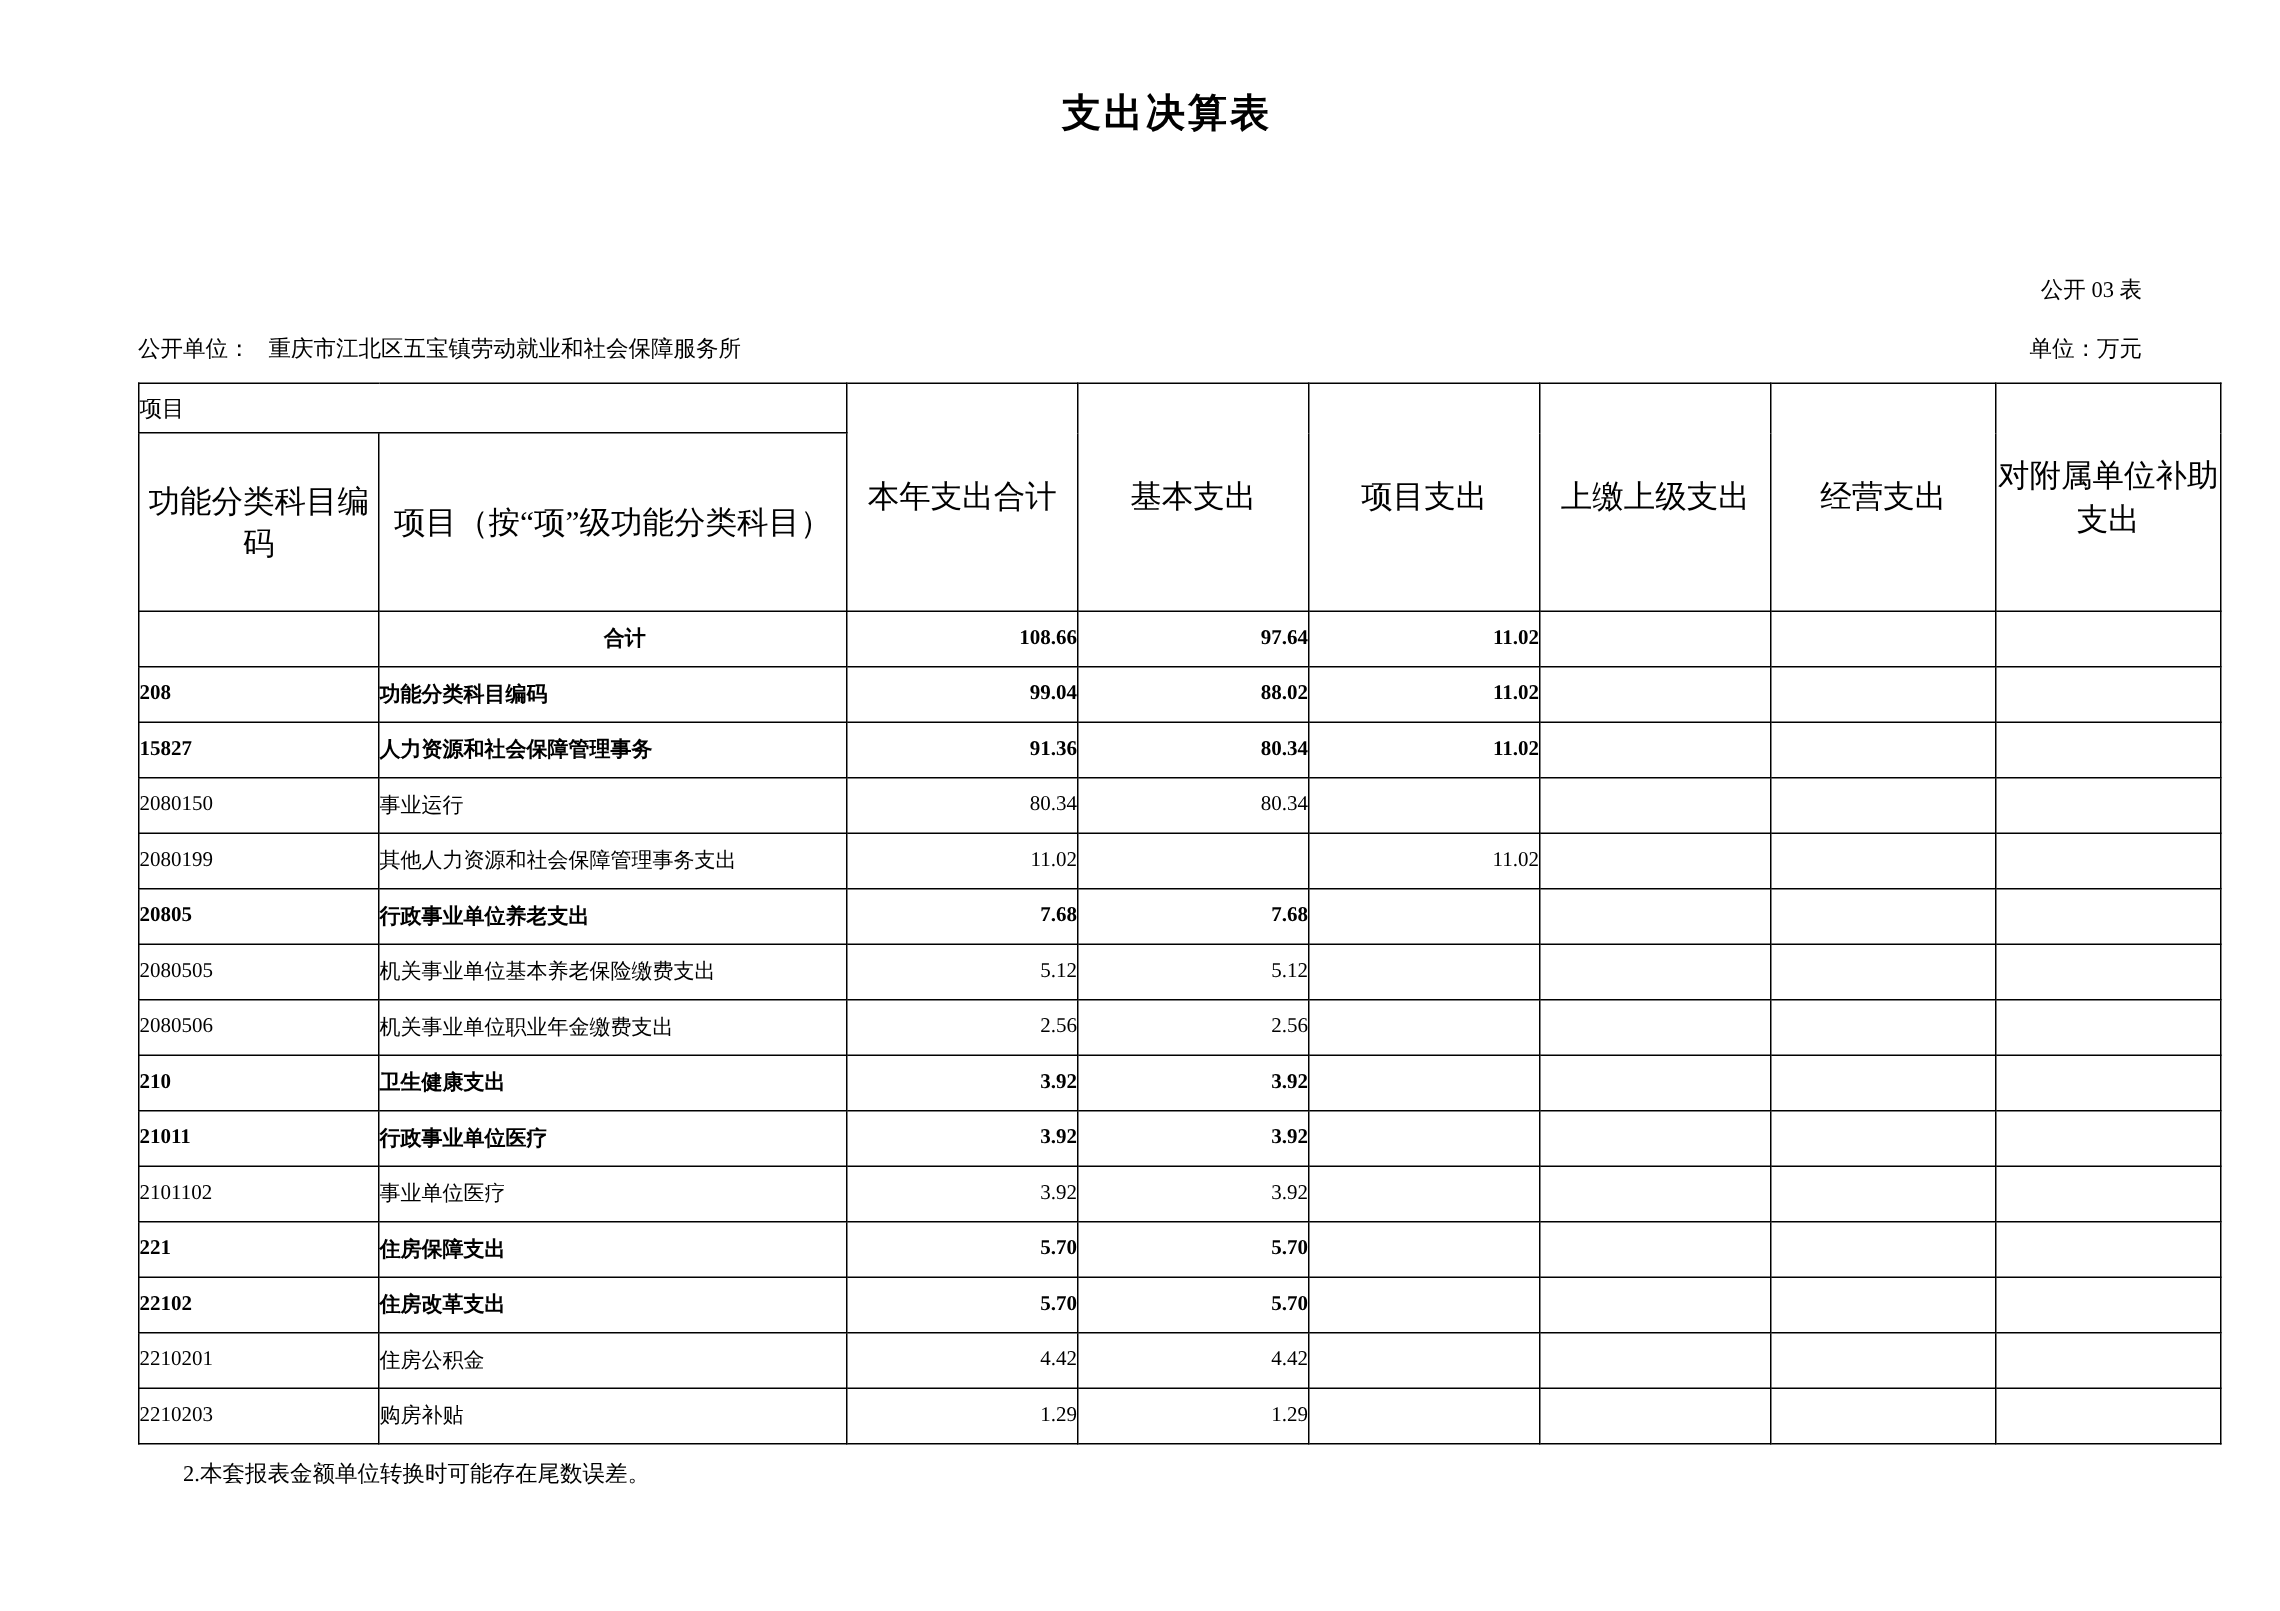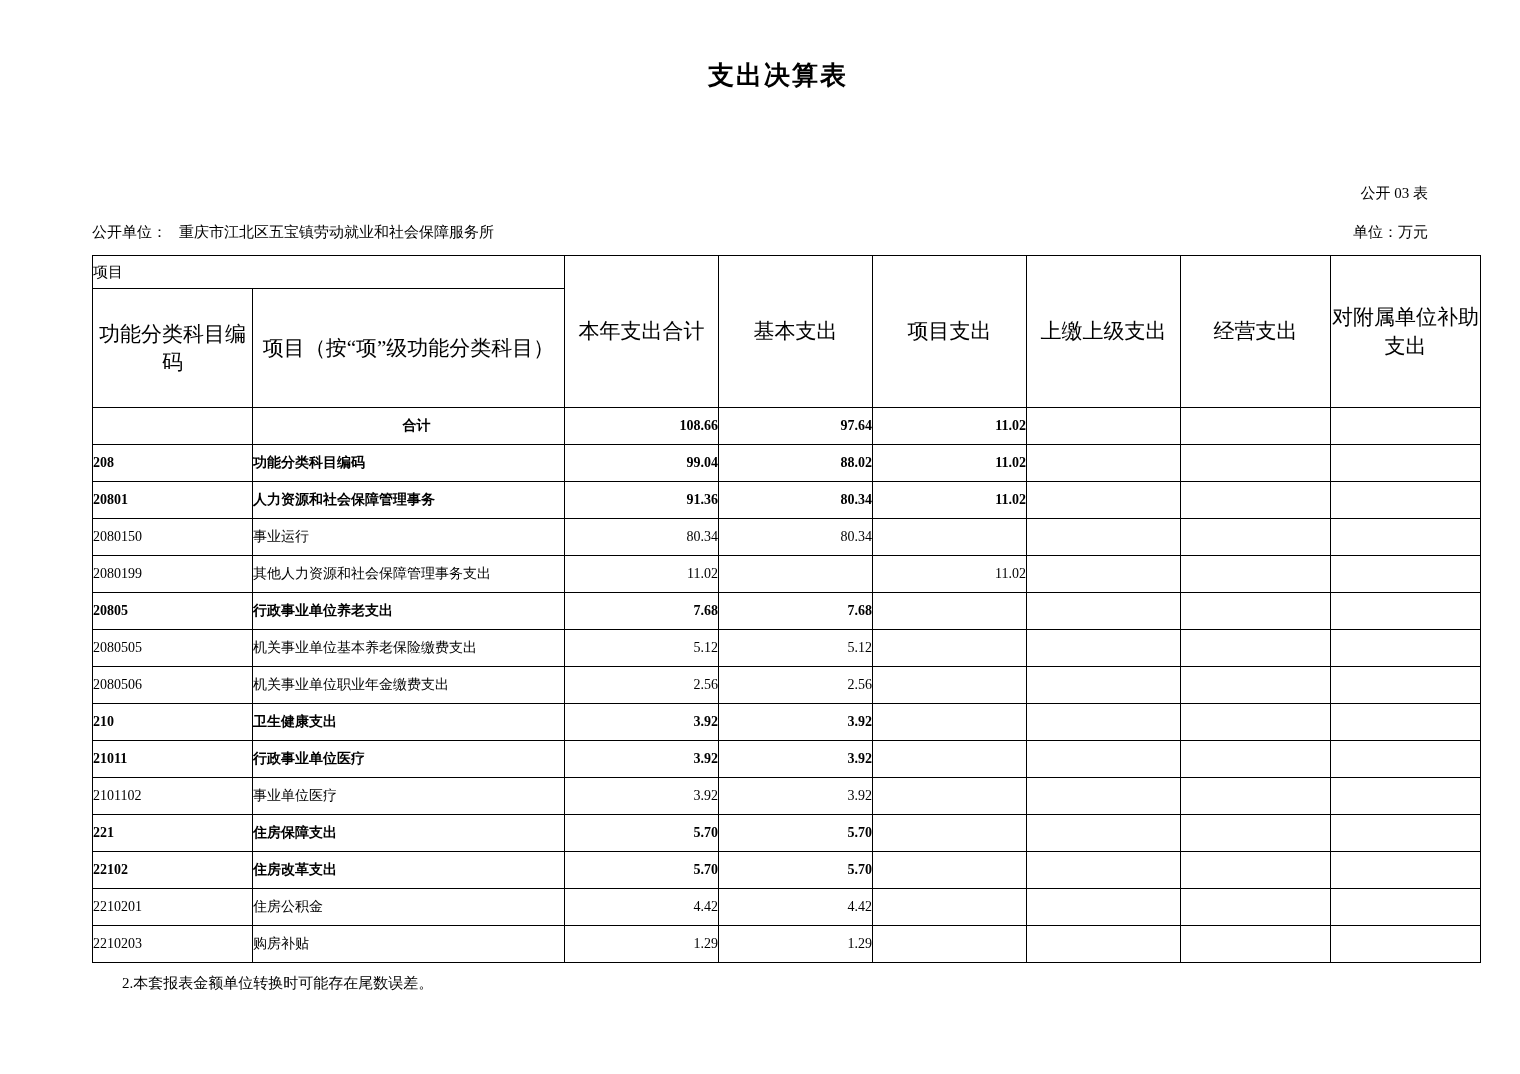--- a/index.html
+++ b/index.html
@@ -193,21 +193,21 @@
           <td class="code">208</td>
           <td class="name">功能分类科目编码</td>
           <td class="num">99.04</td>
           <td class="num">88.02</td>
           <td class="num">11.02</td>
           <td class="num"></td>
           <td class="num"></td>
           <td class="num"></td>
         </tr>
         <tr class="data-row bold">
-          <td class="code">20801</td>
+          <td class="code">15827</td>
           <td class="name">人力资源和社会保障管理事务</td>
           <td class="num">91.36</td>
           <td class="num">80.34</td>
           <td class="num">11.02</td>
           <td class="num"></td>
           <td class="num"></td>
           <td class="num"></td>
         </tr>
         <tr class="data-row">
           <td class="code">2080150</td>

